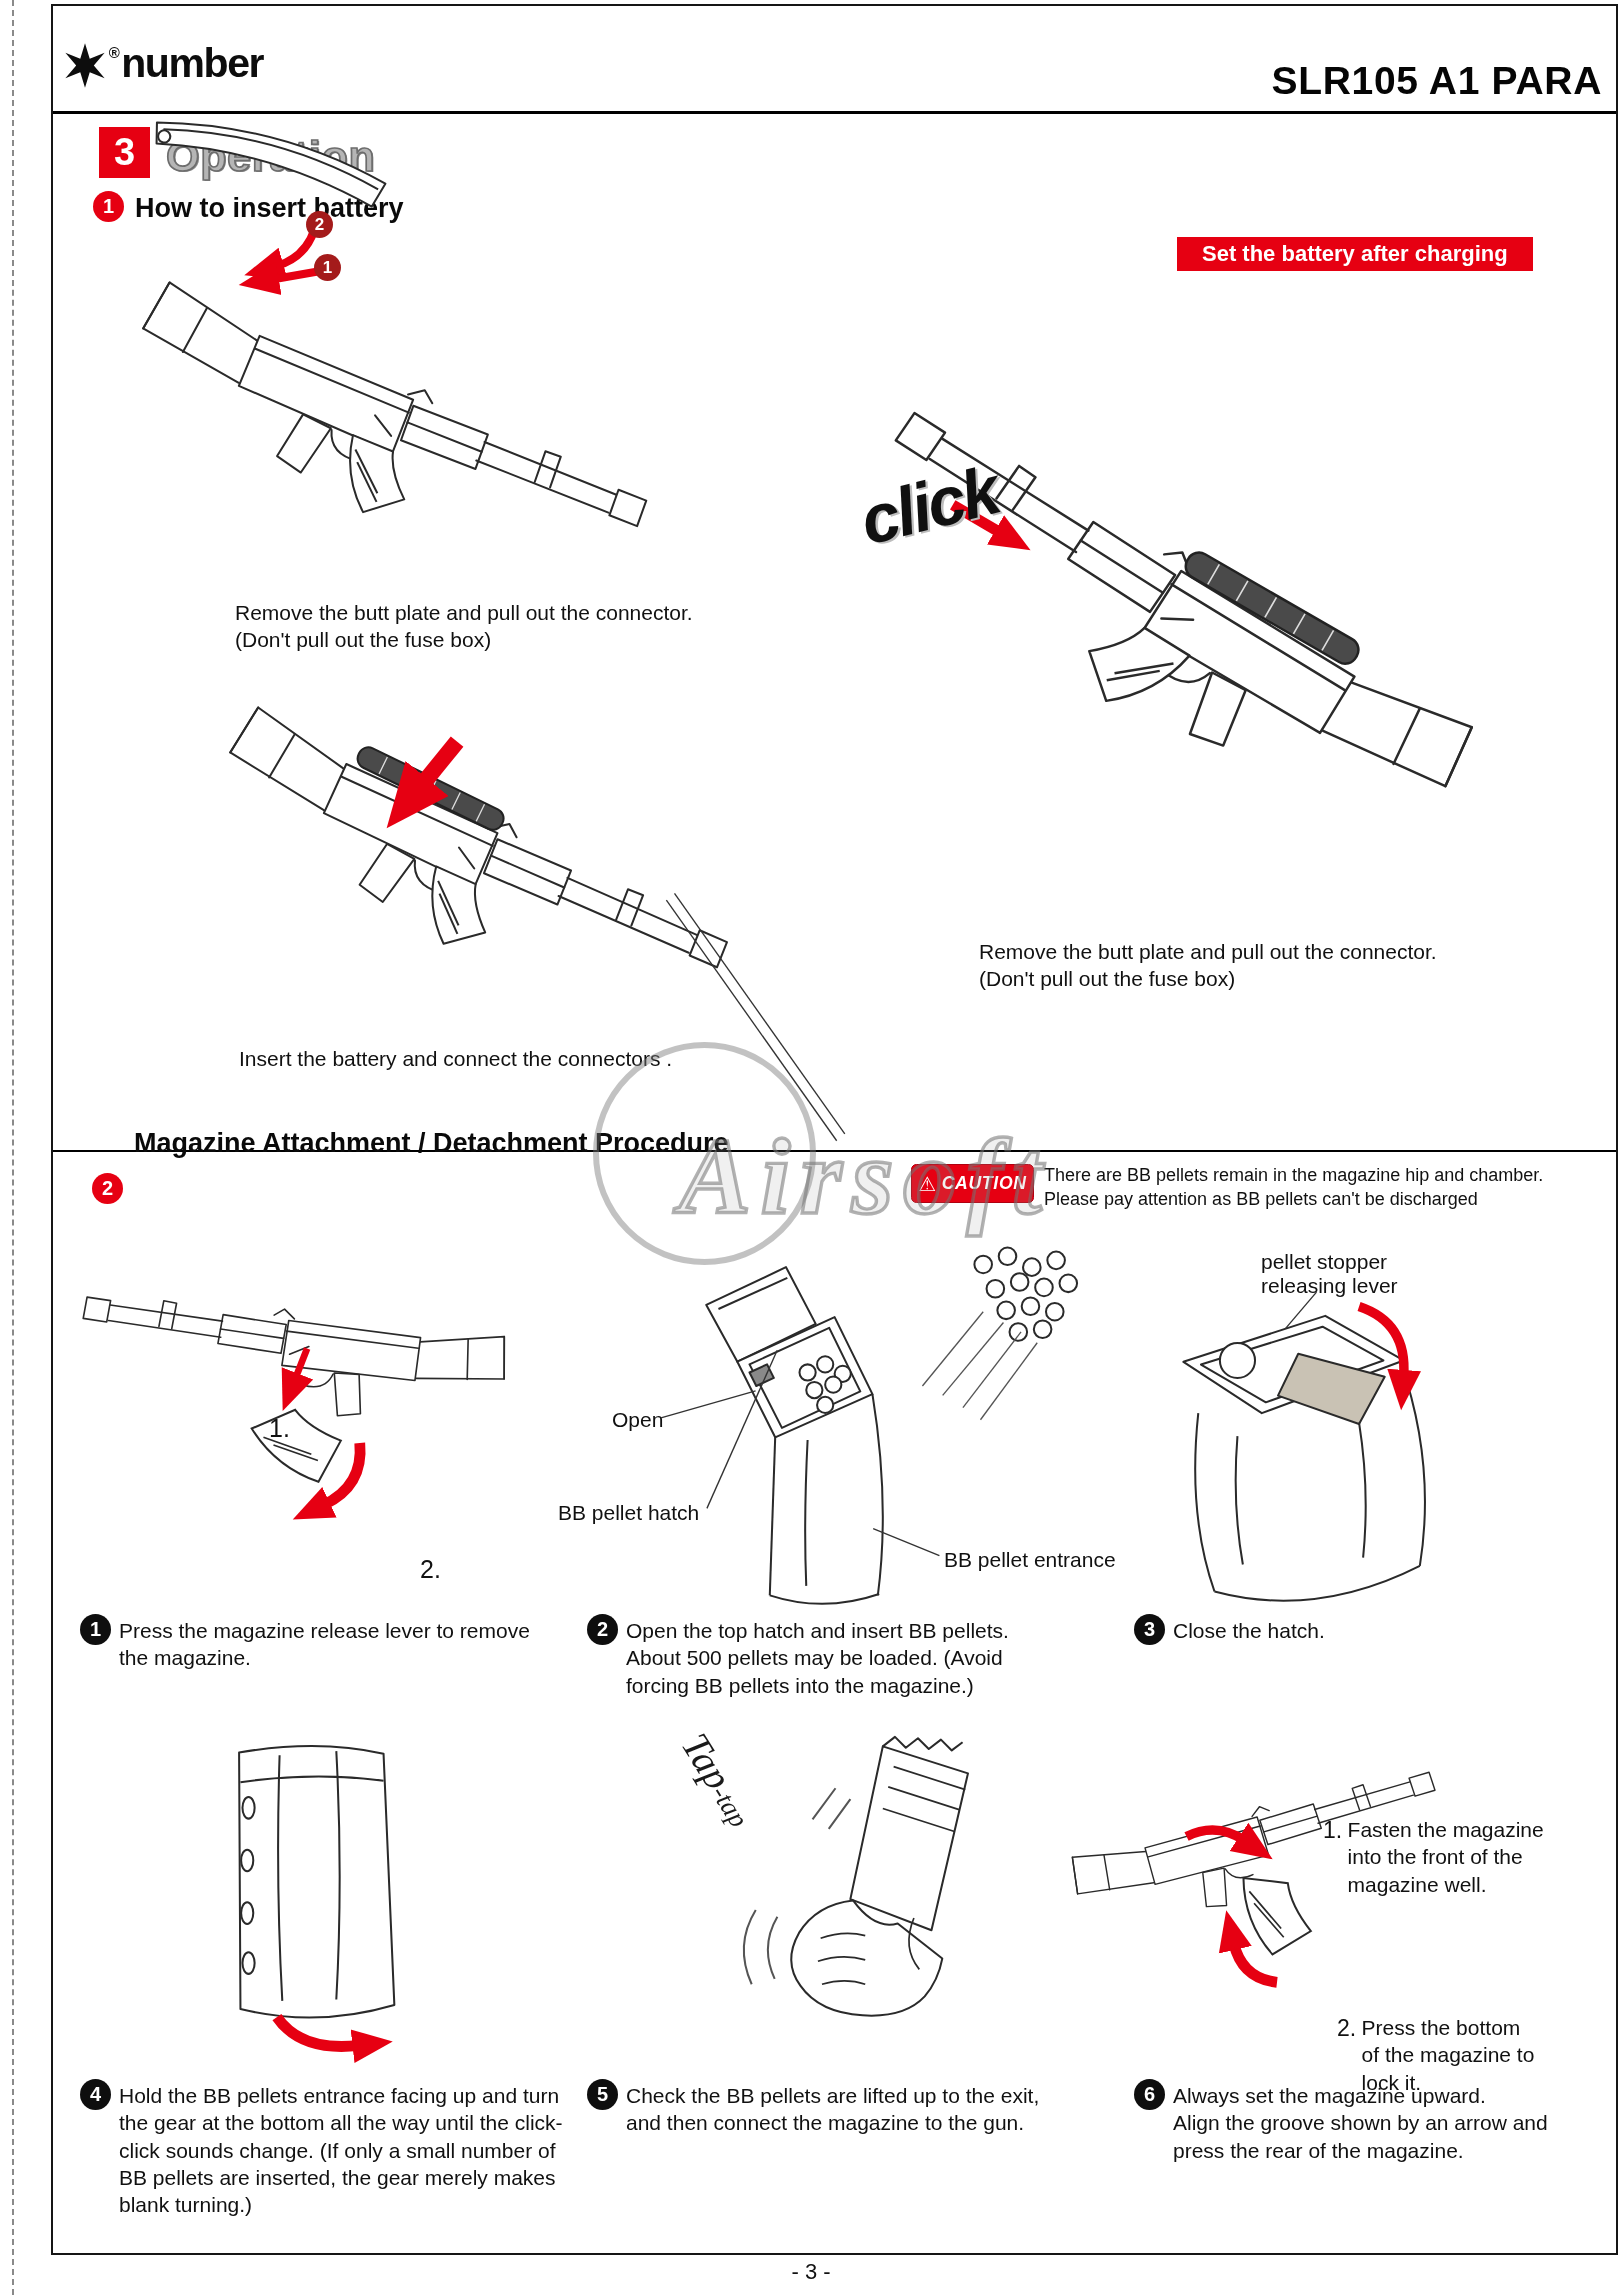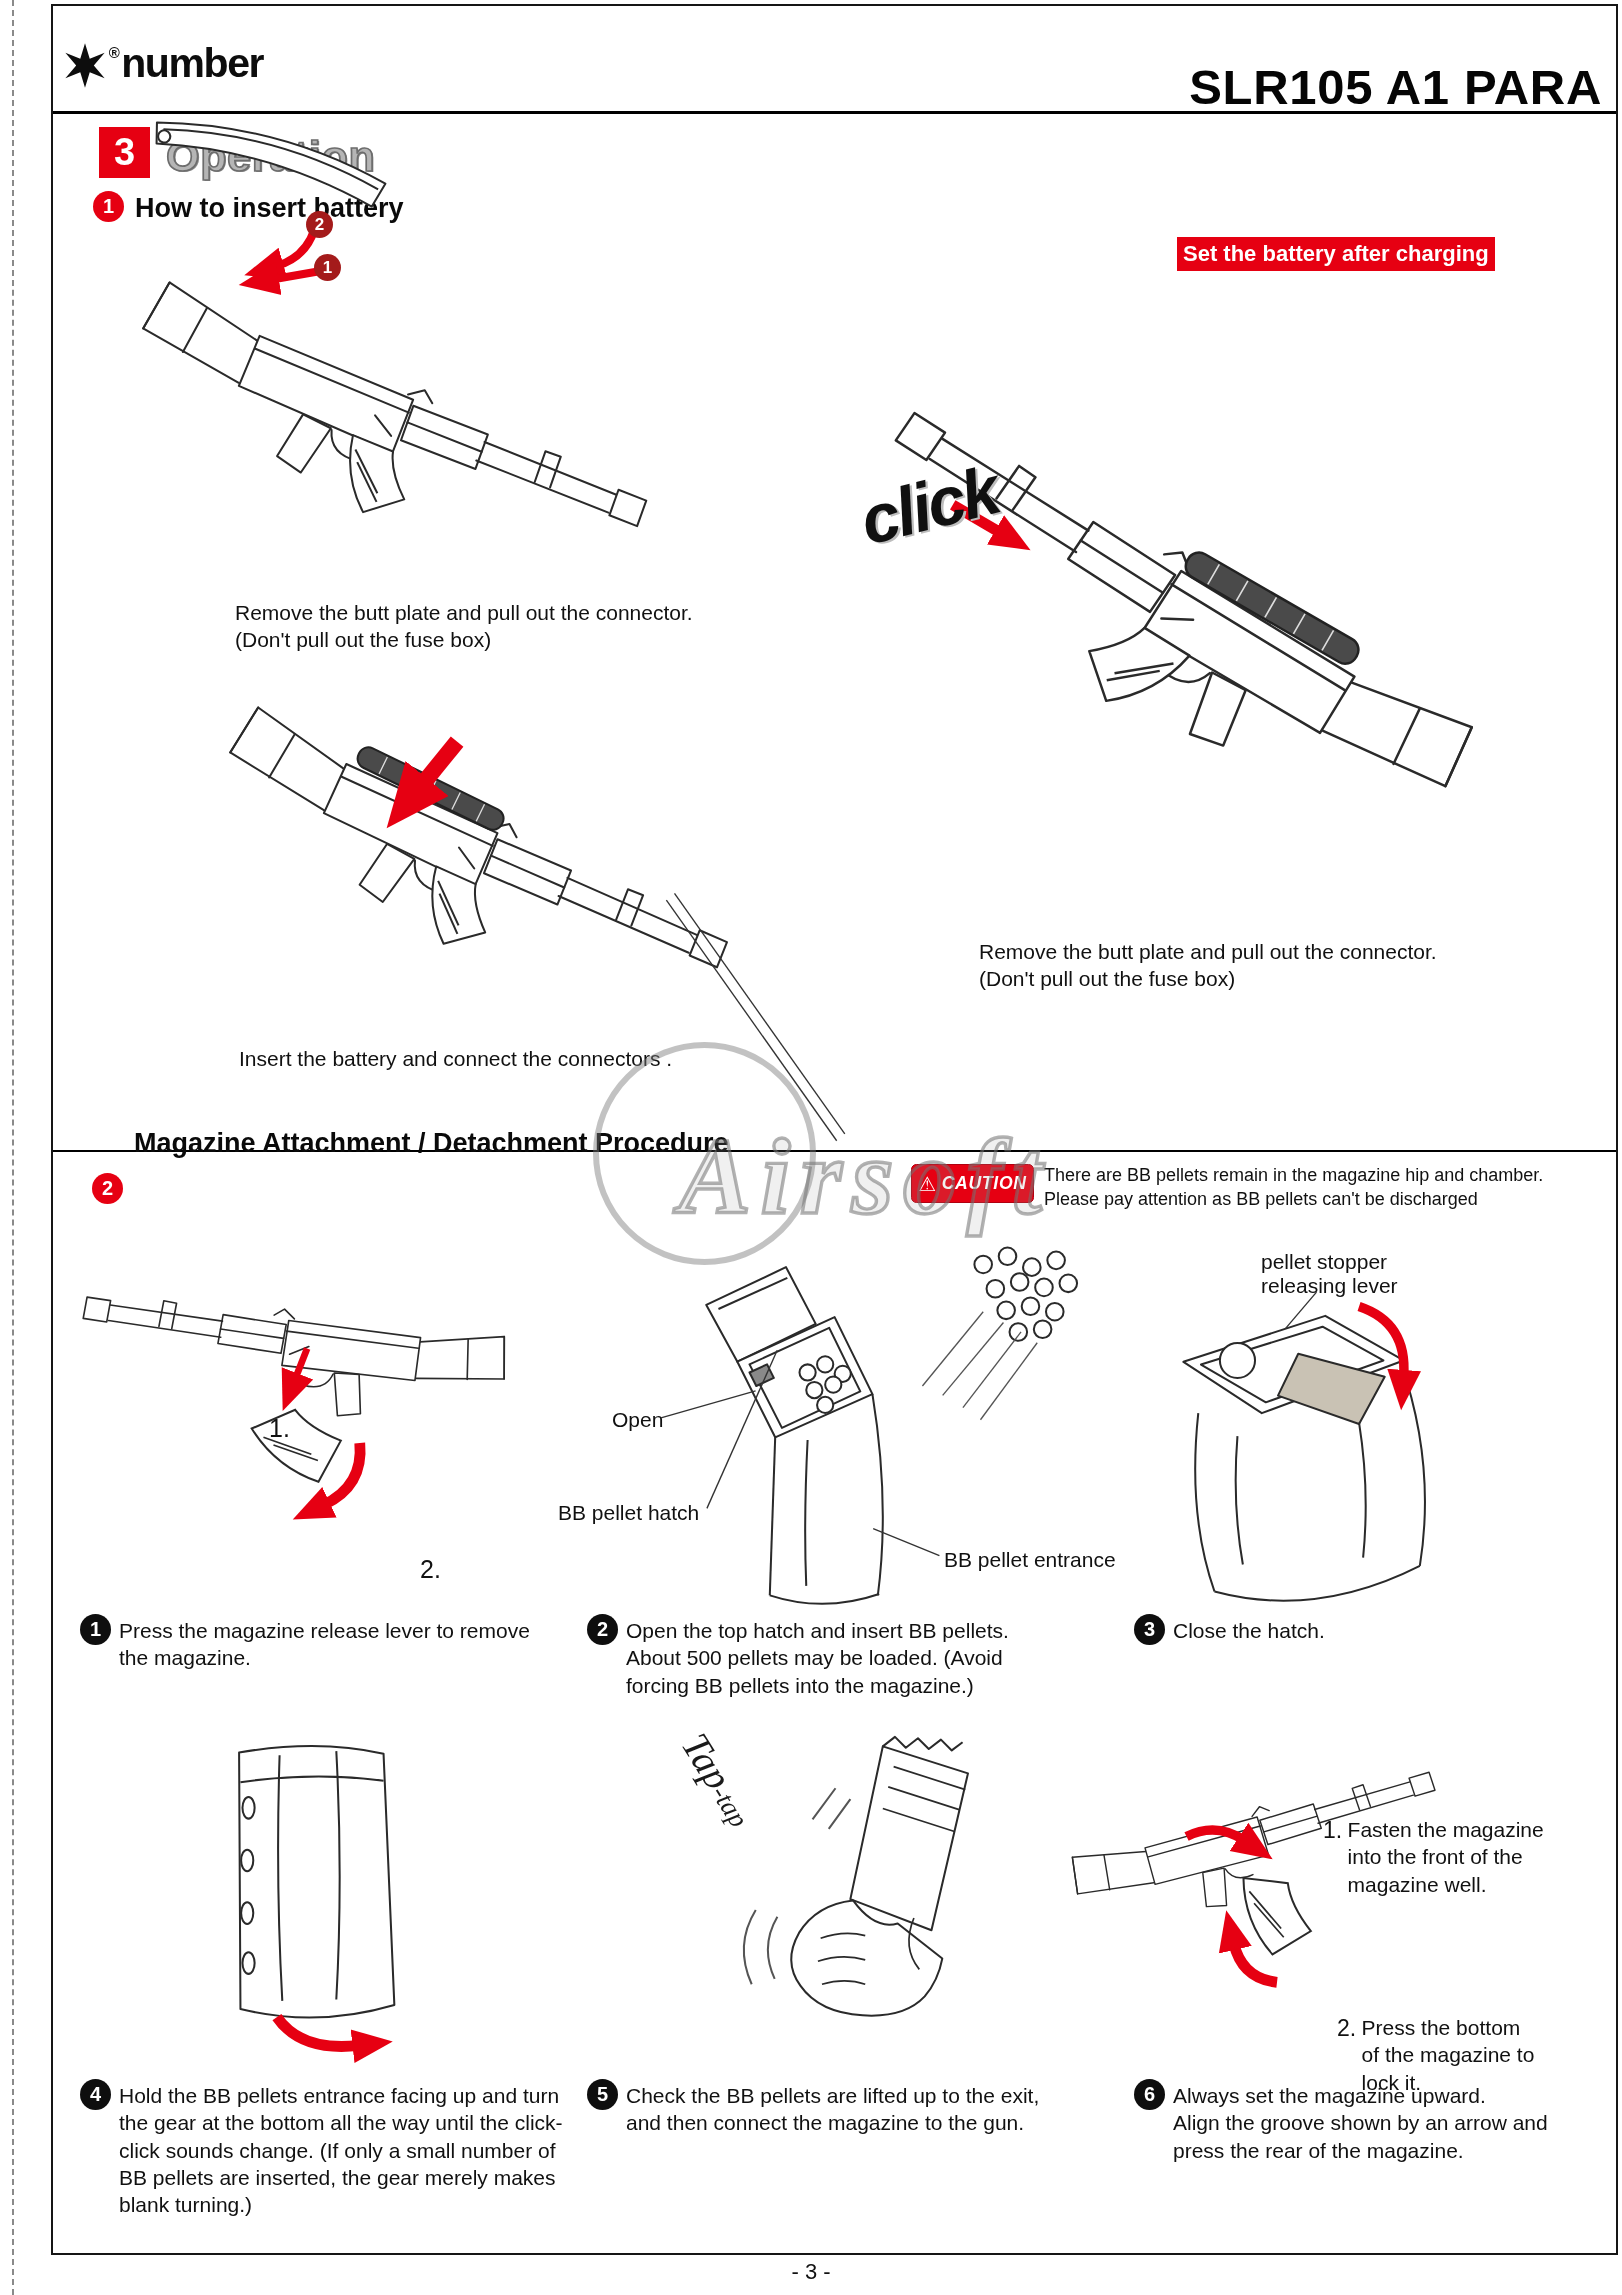--- a/index.html
+++ b/index.html
@@ -7,32 +7,32 @@
   body { font-family:"Liberation Sans", sans-serif; }
   #page { position:relative; width:1622px; height:2295px; background:#fff; overflow:hidden; }
   .abs { position:absolute; }
   .txt { font-size:21px; line-height:1.3; color:#111; white-space:pre-line; }
   .perf { left:12px; top:0; height:2295px; border-left:2px dashed #8a8a8a; }
   .page-border { left:51px; top:4px; width:1567px; height:2251px; border:2px solid #151515; }
   .header-rule { left:53px; top:111px; width:1563px; height:2.7px; background:#000; }
   .brand { left:64px; top:43px; display:flex; align-items:flex-start; }
   .brand-word { font-size:41px; font-weight:bold; letter-spacing:-1.4px; color:#0d0d0d; line-height:1.0; }
   .reg { font-size:15px; font-weight:bold; margin:1.4px 1.4px 0 2.7px; color:#0d0d0d; }
-  .model { right:20px; top:59px; font-size:49px; font-weight:800; color:#050505; letter-spacing:0.7px; }
+  .model { right:20px; top:59px; font-size:39px; font-weight:800; color:#050505; letter-spacing:0.7px; }
   .sec-box { left:99px; top:127px; width:51px; height:51px; background:#e60012; color:#fff;
              display:flex; align-items:center; justify-content:center; font-size:38px; font-weight:bold; }
   .op-title { left:166px; top:132px; font-size:43px; font-weight:bold; color:#b5b5b5;
               -webkit-text-stroke:1.7px #6d6d6d; text-shadow:1.4px 1.4px 0 #8a8a8a; letter-spacing:0.7px; }
   .circle-num { width:31px; height:31px; border-radius:50%; color:#fff; font-weight:bold; font-size:20px;
                 display:flex; align-items:center; justify-content:center; flex:0 0 auto; }
   .red-bg { background:#e60012; }
   .blk-bg { background:#0e0e0e; }
   .sub-title { font-size:27px; font-weight:bold; color:#0a0a0a; }
   .badge { left:1177px; top:237px; height:34px; background:#e60012; color:#fff; font-size:22px; font-weight:bold;
-           display:flex; align-items:center; padding:0 6px; }
+           display:flex; align-items:center; padding:0 25px; }
   .divider { left:53px; top:1150px; width:1563px; height:2px; background:#000; }
   .caution-badge { left:911px; top:1164px; width:123px; height:39px; background:#e60012; border:1.4px solid #b00010;
                    border-radius:5.4px; color:#fff; display:flex; align-items:center; justify-content:center; gap:5.4px; }
   .caution-badge .tri { font-size:20px; line-height:1; }
   .caution-badge .lbl { font-size:17.6px; font-weight:bold; font-style:italic; letter-spacing:0.7px;text-align:right; }
   .caution-text { left:1044px; top:1164px; font-size:18px; line-height:1.32; color:#111; white-space:pre-line; }
   .ill-label { font-size:21px; color:#111; white-space:pre-line; }
   .step { display:flex; gap:8px; align-items:flex-start; }
   .step .circle-num { margin-top:-2.7px; }
   .ill-badge { width:27px; height:27px; background:#a41b1b; border-radius:50%; color:#fff; font-weight:bold;

